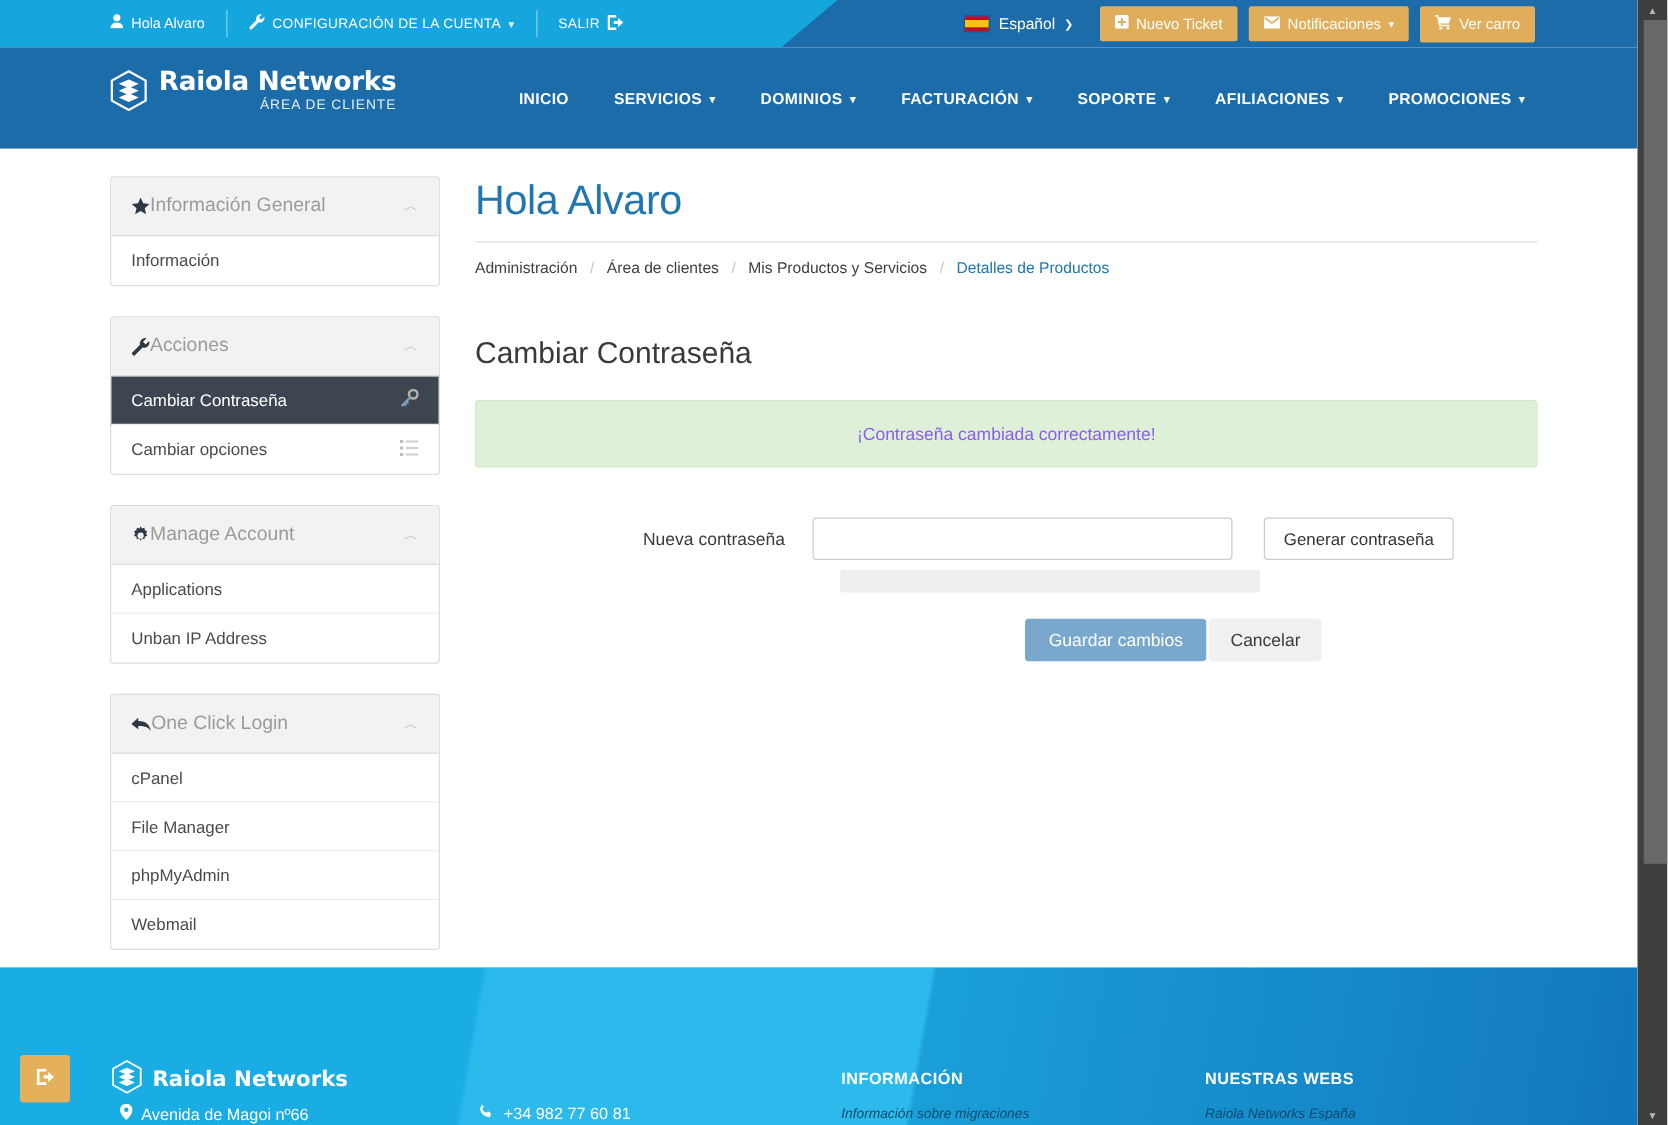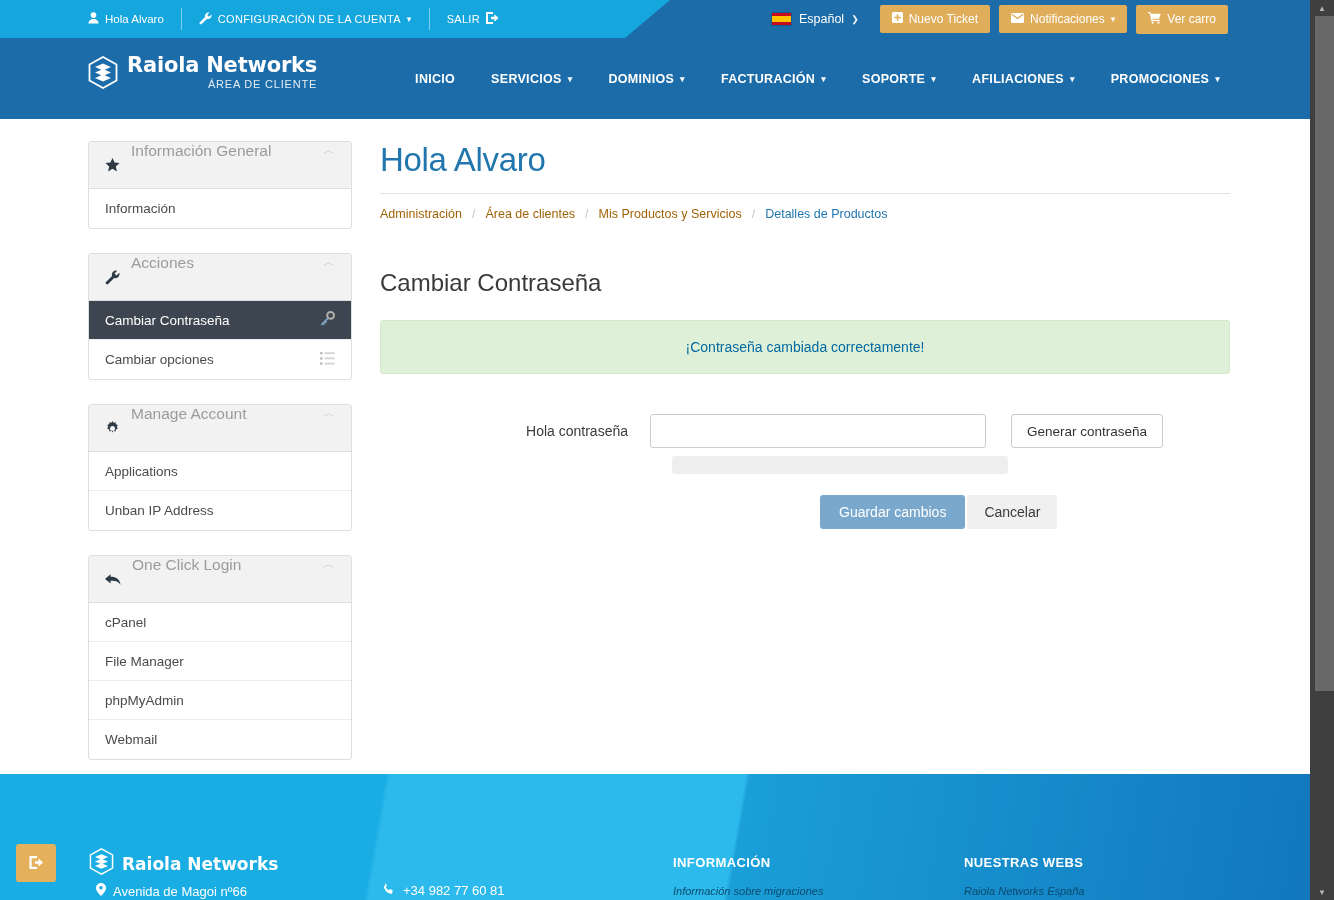--- a/index.html
+++ b/index.html
@@ -90,22 +90,22 @@
   .content { position: absolute; left: 0; top: 119px; width: 1310px; height: 655px; background: #fff; }
 
   
   .sidebar { position: absolute; left: 88px; top: 22px; width: 264px; }
   .panel {
     background: #fff; border: 1px solid #dedede; border-radius: 3px;
     margin-bottom: 24px; overflow: hidden;
   }
   .panel-head {
     background: #f2f2f2; border-bottom: 1px solid #dedede;
-    height: 47px; display: flex; padding: 0 16px;
-    gap: 11px; position: relative;
+    height: 47px; display: flex; align-items: center; padding: 0 16px;
+    position: relative;
   }
   .panel-ico { color: #2d3a45; font-size: 14px; display: flex; align-items: center; }
   .panel-title { color: #9b9b9b; font-size: 15.5px; }
   .panel-chev { position: absolute; right: 16px; color: #c2c2c2; font-size: 12px; }
   .panel-item {
     height: 39px; display: flex; align-items: center; padding: 0 16px;
     font-size: 13.5px; color: #4a4a4a; border-bottom: 1px solid #ededed;
     cursor: pointer; justify-content: space-between;
   }
   .panel-item:last-child { border-bottom: none; }
@@ -113,30 +113,30 @@
   .pi-ico { font-size: 13px; opacity: .85; }
 
   
   .main { position: absolute; left: 380px; top: 22px; width: 850px; }
   .page-title {
     font-size: 33px; color: #2176ae; font-weight: normal; letter-spacing: -.3px;
     padding-bottom: 14px;
   }
   .title-rule { height: 1px; background: #e2e2e2; margin-bottom: 13px; }
   .crumbs { display: flex; align-items: center; gap: 0; font-size: 12.5px; }
-  .crumb { color: #a16207; cursor: pointer; }
+  .crumb { color: #404040; cursor: pointer; }
   .crumb.cur { color: #2176ae; cursor: default; }
   .crumb-sep { color: #c8c8c8; padding: 0 10px; }
 
   .section-title {
     font-size: 24px; color: #3a3a3a; font-weight: normal;
     margin-top: 48px; margin-bottom: 23px;
   }
   .alert-success {
-    background: #dff0d8; color: #0369a1; border: 1px solid #d6e9c6;
+    background: #dff0d8; color: #8b5cf6; border: 1px solid #d6e9c6;
     border-radius: 3px; padding: 18px; text-align: center; font-size: 14px;
   }
 
   .form { margin-top: 40px; }
   .frow { display: flex; align-items: center; margin-bottom: 0; }
   .flabel {
     width: 270px; text-align: right; padding-right: 22px;
     font-size: 14px; color: #3b3b3b;
   }
   .finput {
@@ -464,21 +464,21 @@
       </div>
 
       <div class="section-title">Cambiar Contraseña</div>
 
       <div class="alert-success">
         <span>¡Contraseña cambiada correctamente!</span>
       </div>
 
       <div class="form">
         <div class="frow">
-          <div class="flabel">Hola contraseña</div>
+          <div class="flabel">Nueva contraseña</div>
           <input class="finput" type="password" placeholder="" style="">
           <button class="btn-generate">Generar contraseña</button>
         </div>
         <div class="strength"></div>
 
 
         <div class="actions" style="margin-left:440px;">
           <button class="btn-primary">Guardar cambios</button>
           <button class="btn-default">Cancelar</button>
         </div>

